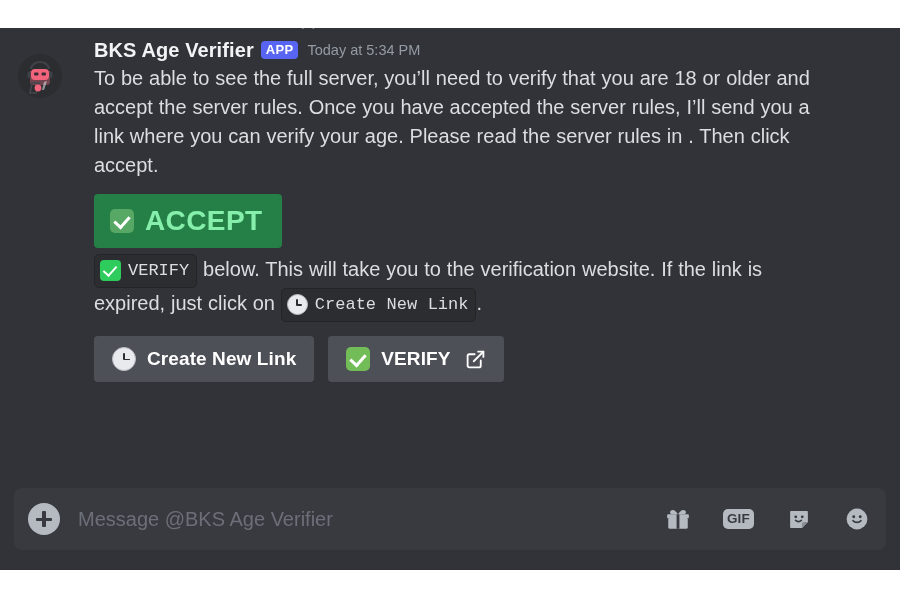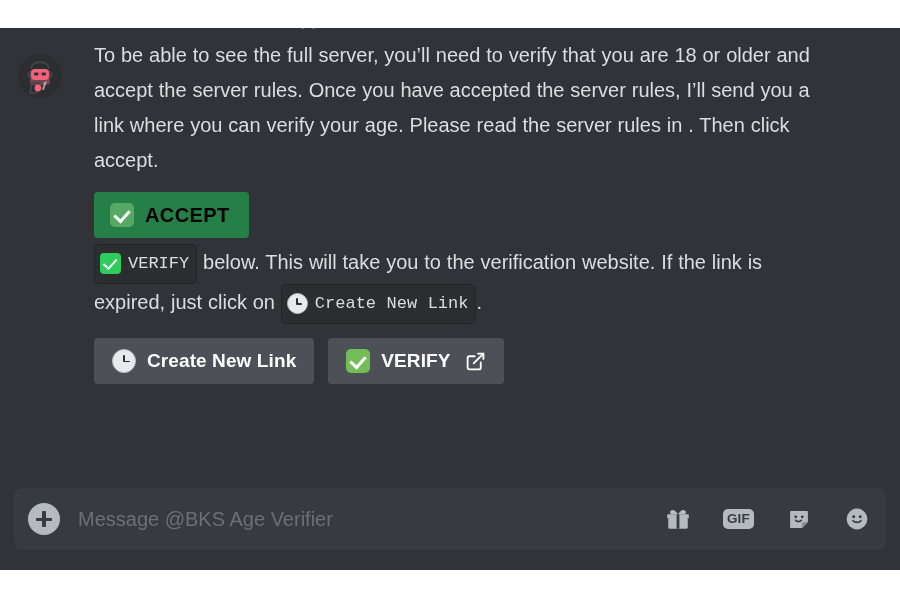--- a/index.html
+++ b/index.html
@@ -91,21 +91,21 @@
   }
   .timestamp {
     color: #949ba4;
     font-size: 14.5px;
     margin-left: 2px;
   }
 
   .msg-text {
     color: #dbdee1;
     font-size: 20px;
-    line-height: 35px;
+    line-height: 29px;
     word-spacing: .3px;
   }
 
   
   .channel-mention {
     display: inline-flex;
     align-items: center;
     gap: 3px;
     background: #3c4270;
     color: #c9cdfb;
@@ -199,22 +199,22 @@
     background: #248046;
     border: none;
     border-radius: 4px;
     padding: 11px 19px 11px 16px;
     cursor: pointer;
     font-family: inherit;
   }
   .btn-accept .emoji-check { width: 24px; height: 24px; background: #57a865; border-radius: 5px; }
   .btn-accept .emoji-check::after { left: 7px; top: 4px; width: 7px; height: 12px; border-width: 0 3px 3px 0; }
   .btn-accept .btn-label {
-    color: #000000;
-    font-size: 20px;
+    color: #86efac;
+    font-size: 28px;
     font-weight: 700;
     letter-spacing: .4px;
   }
 
   
   .btn-row {
     display: flex;
     gap: 14px;
     margin-top: 14px;
     margin-bottom: 6px;
@@ -330,20 +330,25 @@
           <rect x="31.3" y="17.5" width="3.2" height="6.5" rx="1.6" fill="#3f4147"></rect>
           <path d="M13 15 a9 7 0 0 1 18 0" fill="none" stroke="#3f4147" stroke-width="2.2"></path>
           <path d="M14 29 l7 0 l-3 10 l-6 0 z" fill="none" stroke="#45474e" stroke-width="1.6"></path>
           <circle cx="20" cy="34" r="3.4" fill="#f2647c"></circle>
           <path d="M26 28 l3 -1 l-3 9 l-2 0 z" fill="#e8eaed" opacity="0.55"></path>
         </svg>
       </div>
 
       <div class="msg-body">
 
+        <div class="msg-head">
+          <span class="author-name">BKS Age Verifier</span>
+          <span class="app-badge">APP</span>
+          <span class="timestamp">Today at 5:34 PM</span>
+        </div>
 
         <div class="msg-text">
           <span>To be able to see the full server, you’ll need to verify that you are 18 or older and accept the server rules. Once you have accepted the server rules, I’ll send you a link where you can verify your age. Please read the server rules in </span><span>. Then click accept.</span>
         </div>
 
         <div class="accept-row">
           <button class="btn-accept">
             <span class="emoji-check"></span>
             <span class="btn-label">ACCEPT</span>
           </button>

